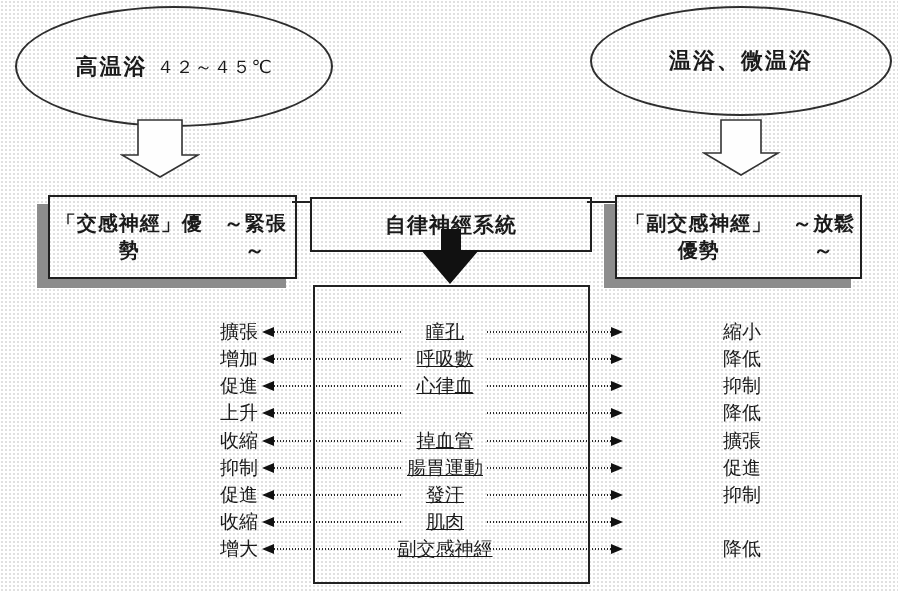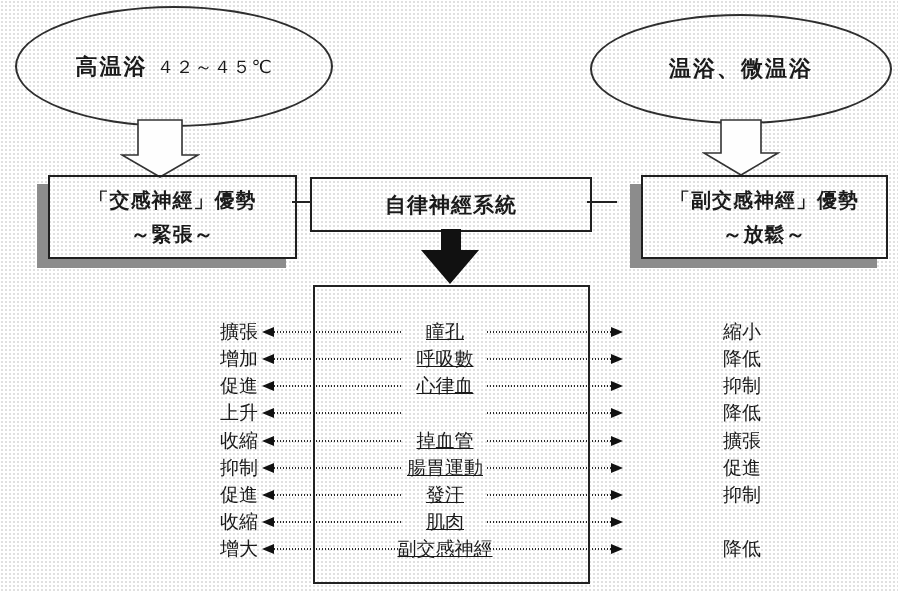--- a/index.html
+++ b/index.html
@@ -10,32 +10,32 @@
     background-image:radial-gradient(circle,#e0e0e0 0.9px,transparent 1px);
     background-size:4px 4px;
     color:#1a1a1a;
   }
   .ellipse{
     position:absolute;border:2px solid #2e2e2e;border-radius:50%;
     display:flex;flex-direction:row;align-items:center;justify-content:center;gap:9px;
     text-align:center;
   }
   .ellipse-left{left:15px;top:6px;width:314px;height:117px;}
-  .ellipse-right{left:590px;top:14px;width:298px;height:106px;}
+  .ellipse-right{left:590px;top:6px;width:298px;height:106px;}
   .ellipse-title{font-size:22px;font-weight:bold;letter-spacing:2px;}
   .ellipse-temp{font-size:18px;letter-spacing:1px;}
   .box{
     position:absolute;border:2px solid #1f1f1f;
-    display:flex;flex-direction:column;align-items:center;justify-content:center;gap:7px;
-    text-align:center;font-size:20px;font-weight:bold;letter-spacing:1px;
+    display:flex;align-items:center;justify-content:center;gap:7px;
+    text-align:center;font-size:20px;font-weight:bold;letter-spacing:1px;margin-top:20px;
   }
   .box-shadowed{box-shadow:-11px 9px 0 #8c8c8c;}
   .box-left{left:48px;top:175px;width:245px;height:80px;}
   .box-center{left:310px;top:177px;width:278px;height:51px;font-size:21px;}
-  .box-right{left:641px;top:175px;width:243px;height:80px;}
+  .box-right{left:615px;top:175px;width:243px;height:80px;}
   .connector{position:absolute;top:201px;height:2px;background:#222;}
   .connector-left{left:292px;width:20px;}
   .connector-right{left:587px;width:30px;}
   .arrow-svg{position:absolute;}
   .big-box{position:absolute;left:313px;top:285px;width:273px;height:295px;border:2px solid #222;}
   .effect-row{position:absolute;left:0;width:898px;height:22px;font-size:19px;line-height:22px;}
   .effect-left-label{position:absolute;left:140px;width:118px;text-align:right;}
   .effect-right-label{position:absolute;left:631px;width:130px;text-align:right;}
   .effect-center-label{position:absolute;left:385px;width:120px;text-align:center;text-decoration:underline;}
   .arrow-line-left{position:absolute;left:262px;width:141px;height:22px;display:flex;align-items:center;}

